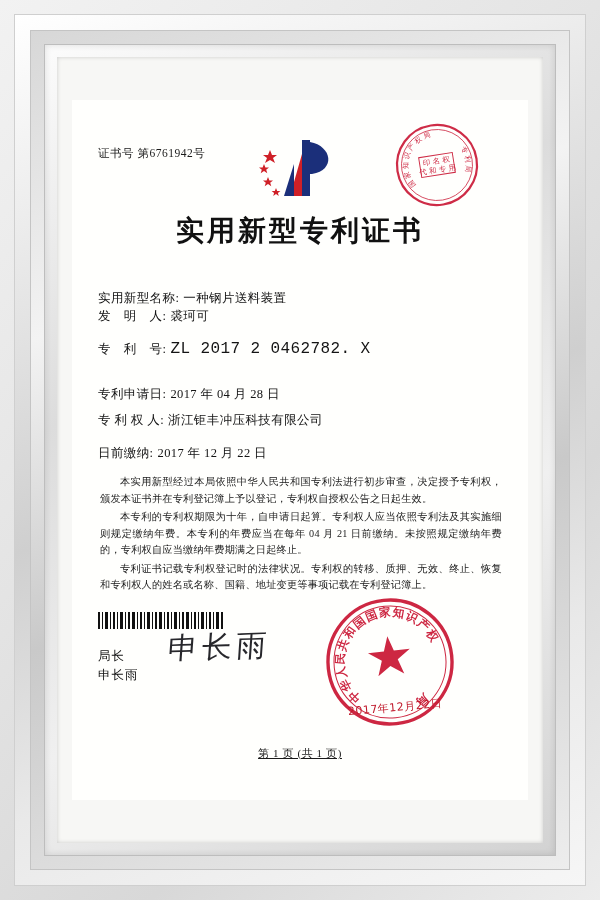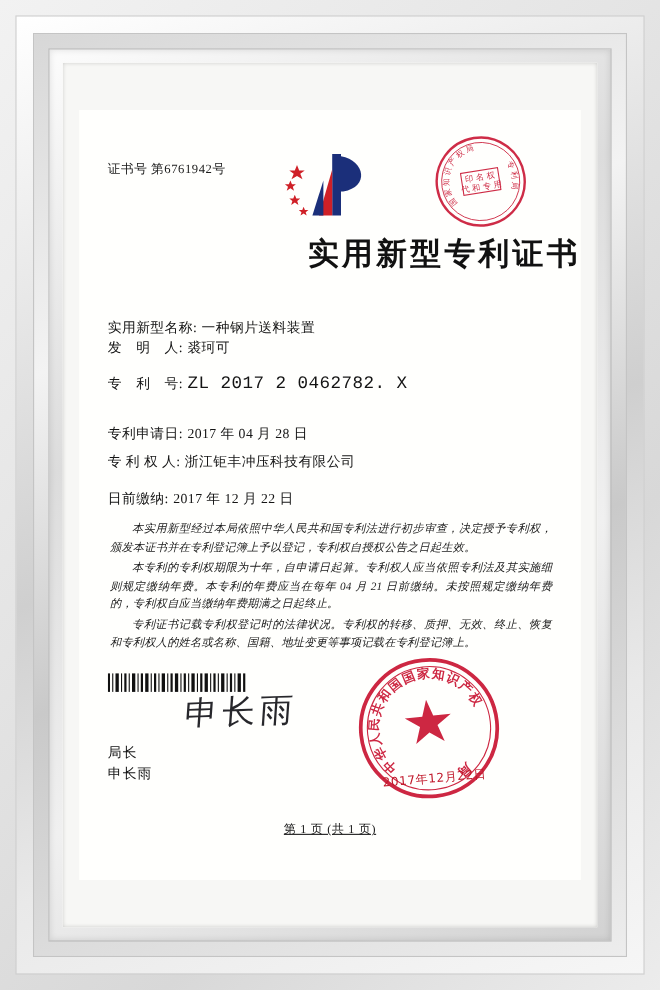--- a/index.html
+++ b/index.html
@@ -85,21 +85,21 @@
     width: 86px; height: 86px;
     opacity: 0.88;
     transform: rotate(-9deg);
   }
 
   
   #main-title {
     position: absolute;
     left: 0; top: 112px;
     width: 456px;
-    text-align: right;
+    text-align: center;
     font-size: 28px;
     font-weight: bold;
     letter-spacing: 3px;
     color: #111;
     font-family: Liberation Mono, monospace;
   }
 
   
   .field {
     position: absolute;
@@ -125,37 +125,36 @@
   #body-text {
     position: absolute;
     left: 28px; top: 374px;
     width: 402px;
     font-size: 10.2px;
     line-height: 16.5px;
     color: #1b1b1b;
     text-align: justify;
     letter-spacing: 0.2px;
   }
-  #body-text p { margin: 0 0 2px 0; text-indent: 20px; font-style: italic; }
+  #body-text p { margin: 0 0 2px 0; text-indent: 20px; }
 
   
   #barcode {
     position: absolute;
     left: 26px; top: 512px;
     width: 126px; height: 17px;
   }
 
   
   .sig-label {
     position: absolute;
     left: 26px;
     font-size: 12.5px;
     color: #111;
     letter-spacing: 1px;
-    margin-top: 28px;
   }
   .sig-l1 { top: 548px; }
   .sig-l2 { top: 567px; }
 
   #signature {
     position: absolute;
     left: 96px; top: 527px;
     font-size: 30px;
     color: #15151a;
     font-family: "DejaVu Serif", serif;

